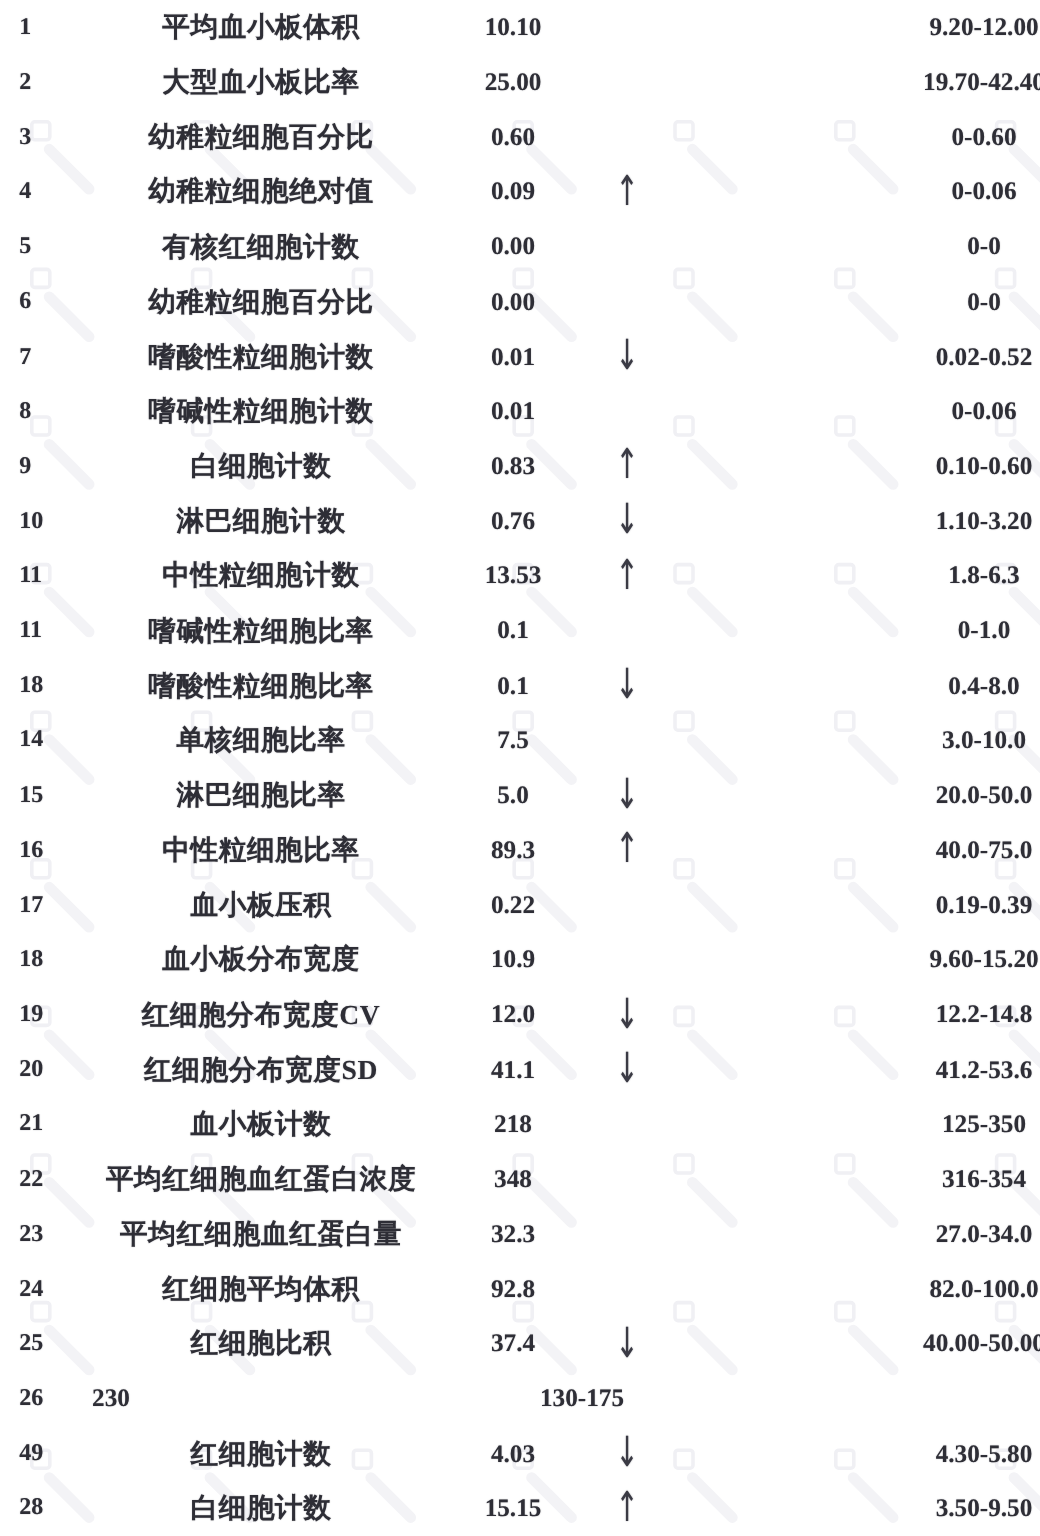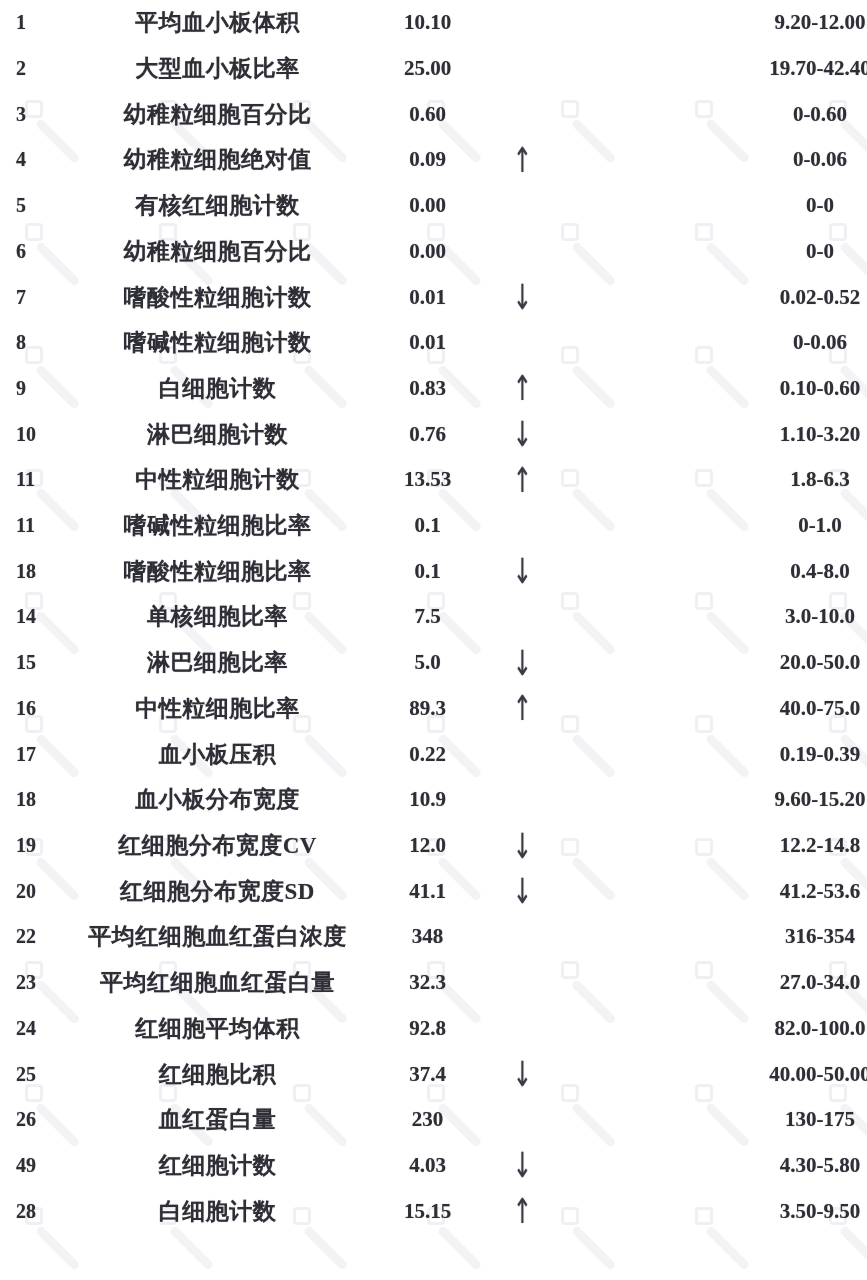--- a/index.html
+++ b/index.html
@@ -548,20 +548,27 @@
   </div>
 
   <div class="row">
     <div class="c-no">20</div>
     <div class="c-name">红细胞分布宽度SD</div>
     <div class="c-val">41.1</div>
     <div class="c-flag">↓</div>
     <div class="c-range">41.2-53.6</div>
   </div>
 
+  <div class="row">
+    <div class="c-no">21</div>
+    <div class="c-name">血小板计数</div>
+    <div class="c-val">218</div>
+    <div class="c-flag"></div>
+    <div class="c-range">125-350</div>
+  </div>
 
   <div class="row">
     <div class="c-no">22</div>
     <div class="c-name">平均红细胞血红蛋白浓度</div>
     <div class="c-val">348</div>
     <div class="c-flag"></div>
     <div class="c-range">316-354</div>
   </div>
 
   <div class="row">
@@ -583,21 +590,20 @@
   <div class="row">
     <div class="c-no">25</div>
     <div class="c-name">红细胞比积</div>
     <div class="c-val">37.4</div>
     <div class="c-flag">↓</div>
     <div class="c-range">40.00-50.00</div>
   </div>
 
   <div class="row">
     <div class="c-no">26</div>
-    <div class="c-name">血红蛋白量</div>
     <div class="c-val">230</div>
     <div class="c-flag"></div>
     <div class="c-range">130-175</div>
   </div>
 
   <div class="row">
     <div class="c-no">49</div>
     <div class="c-name">红细胞计数</div>
     <div class="c-val">4.03</div>
     <div class="c-flag">↓</div>

